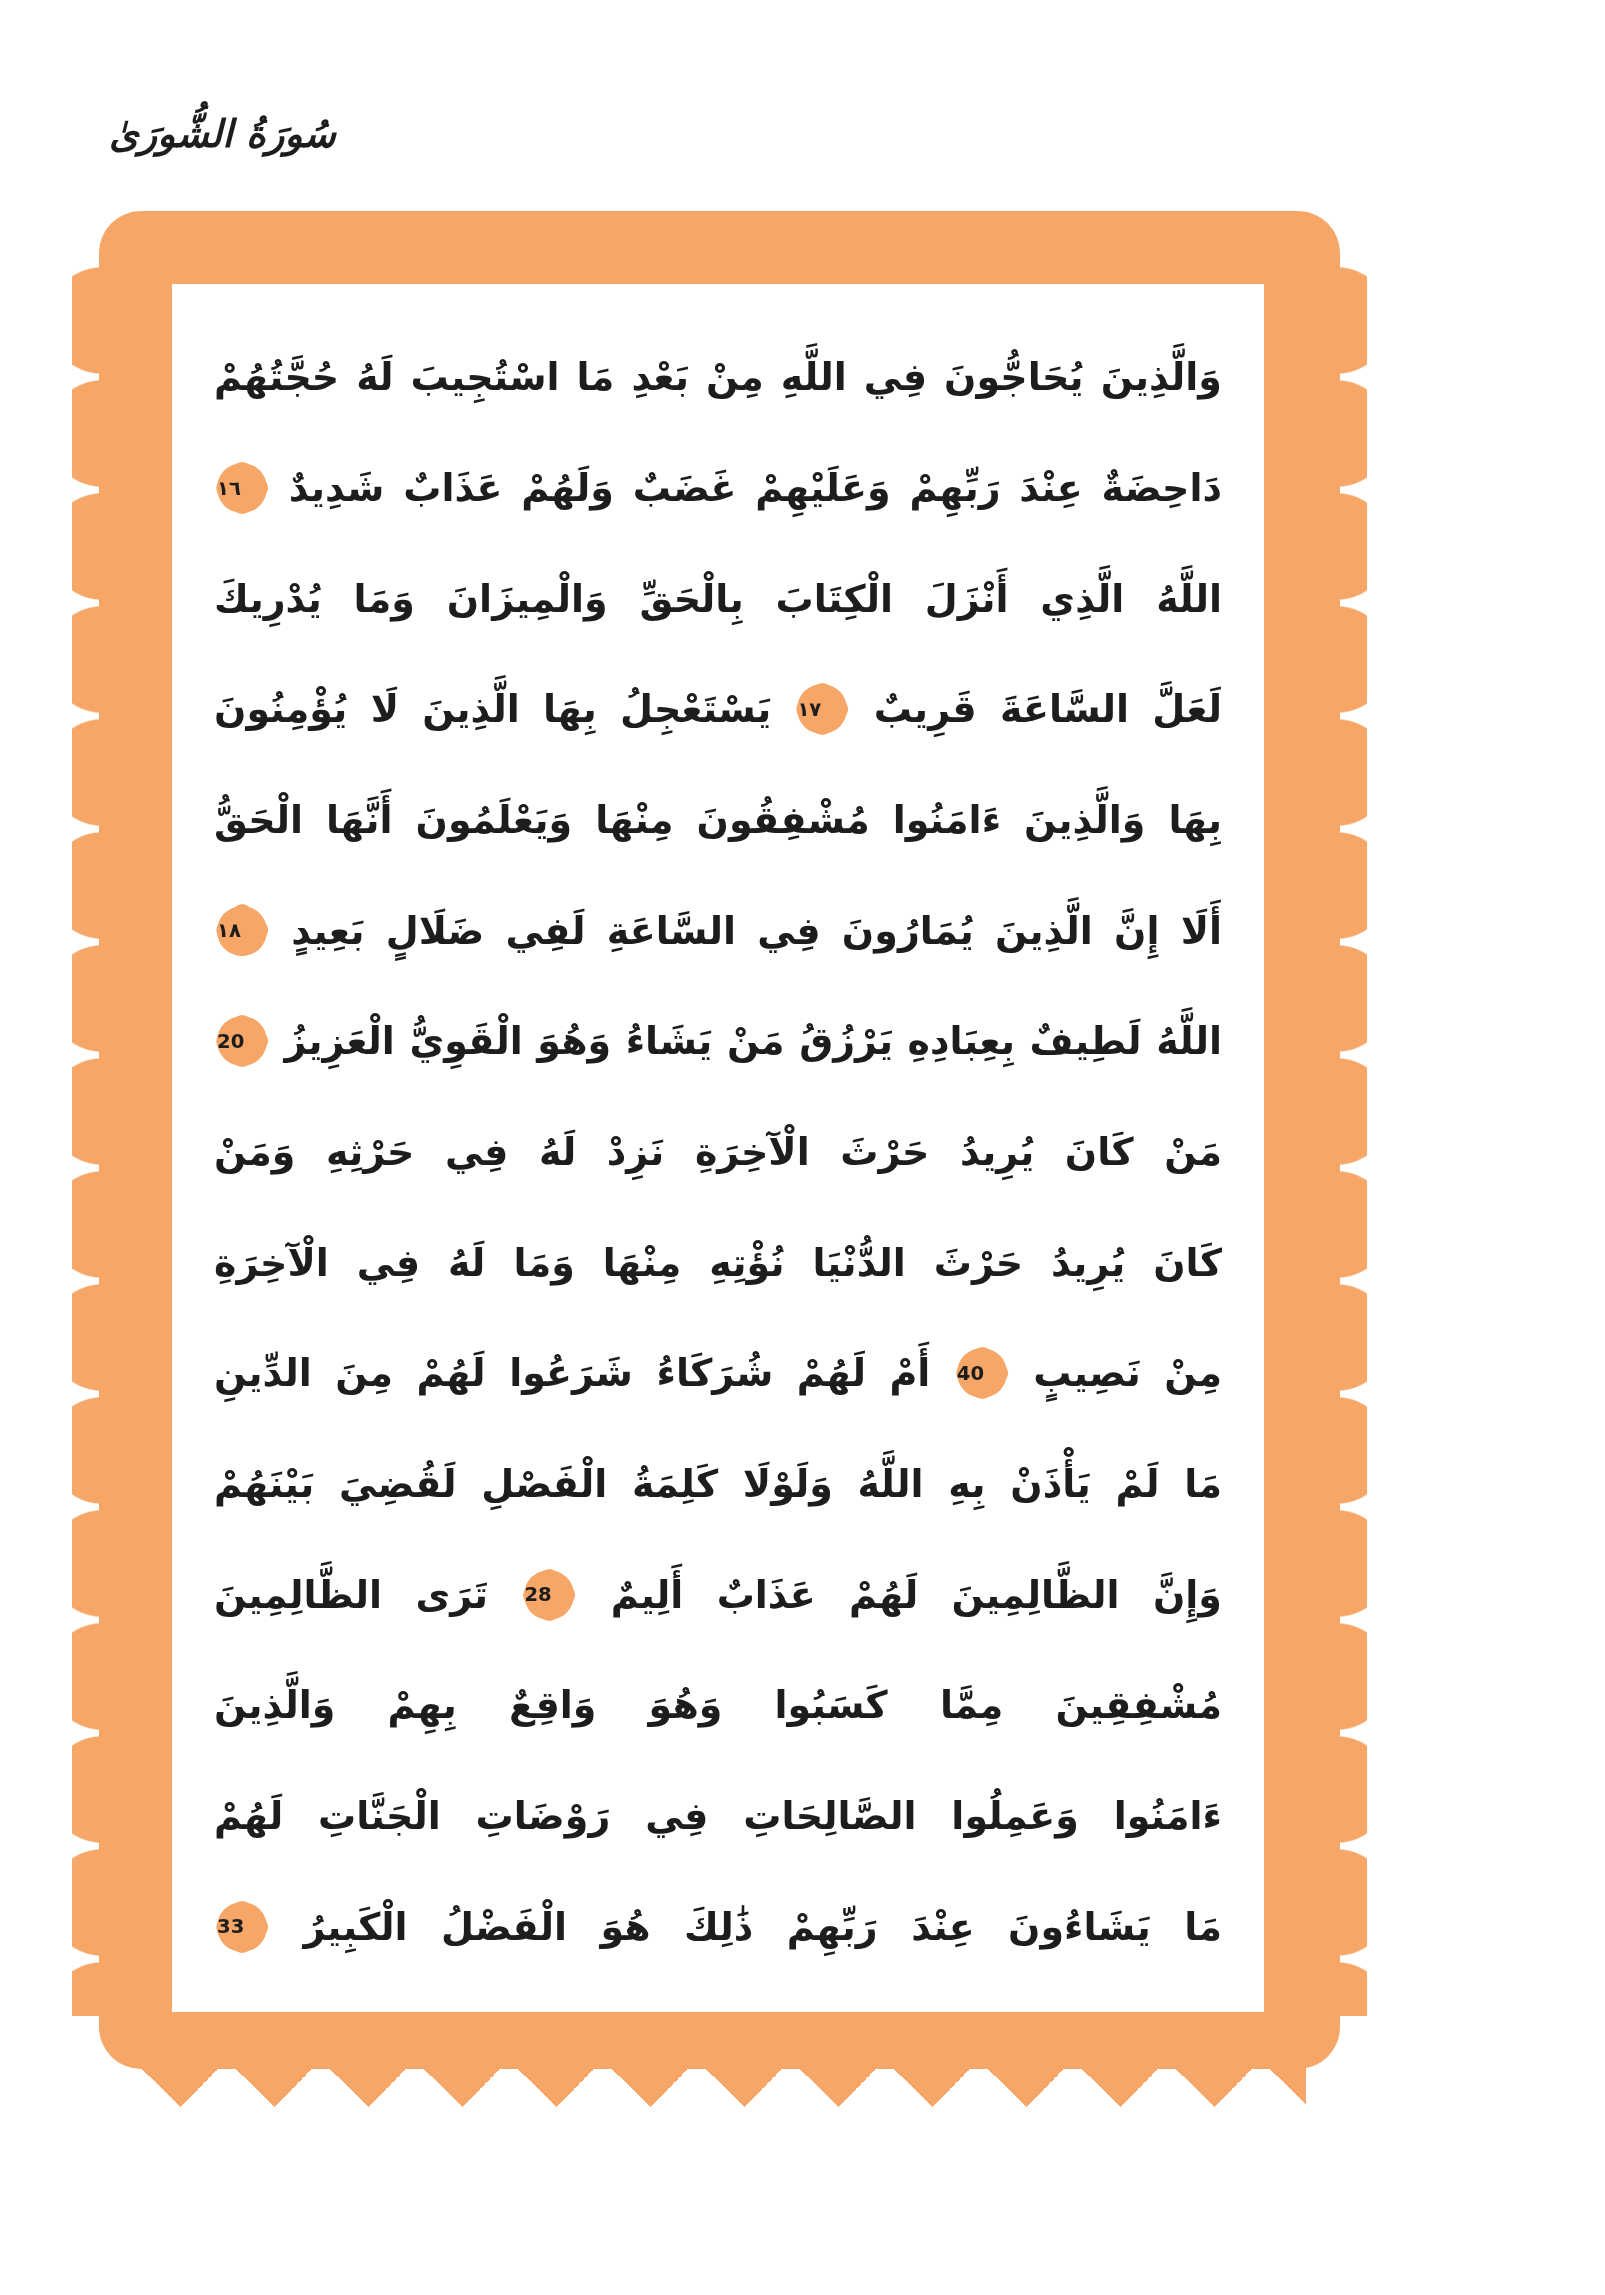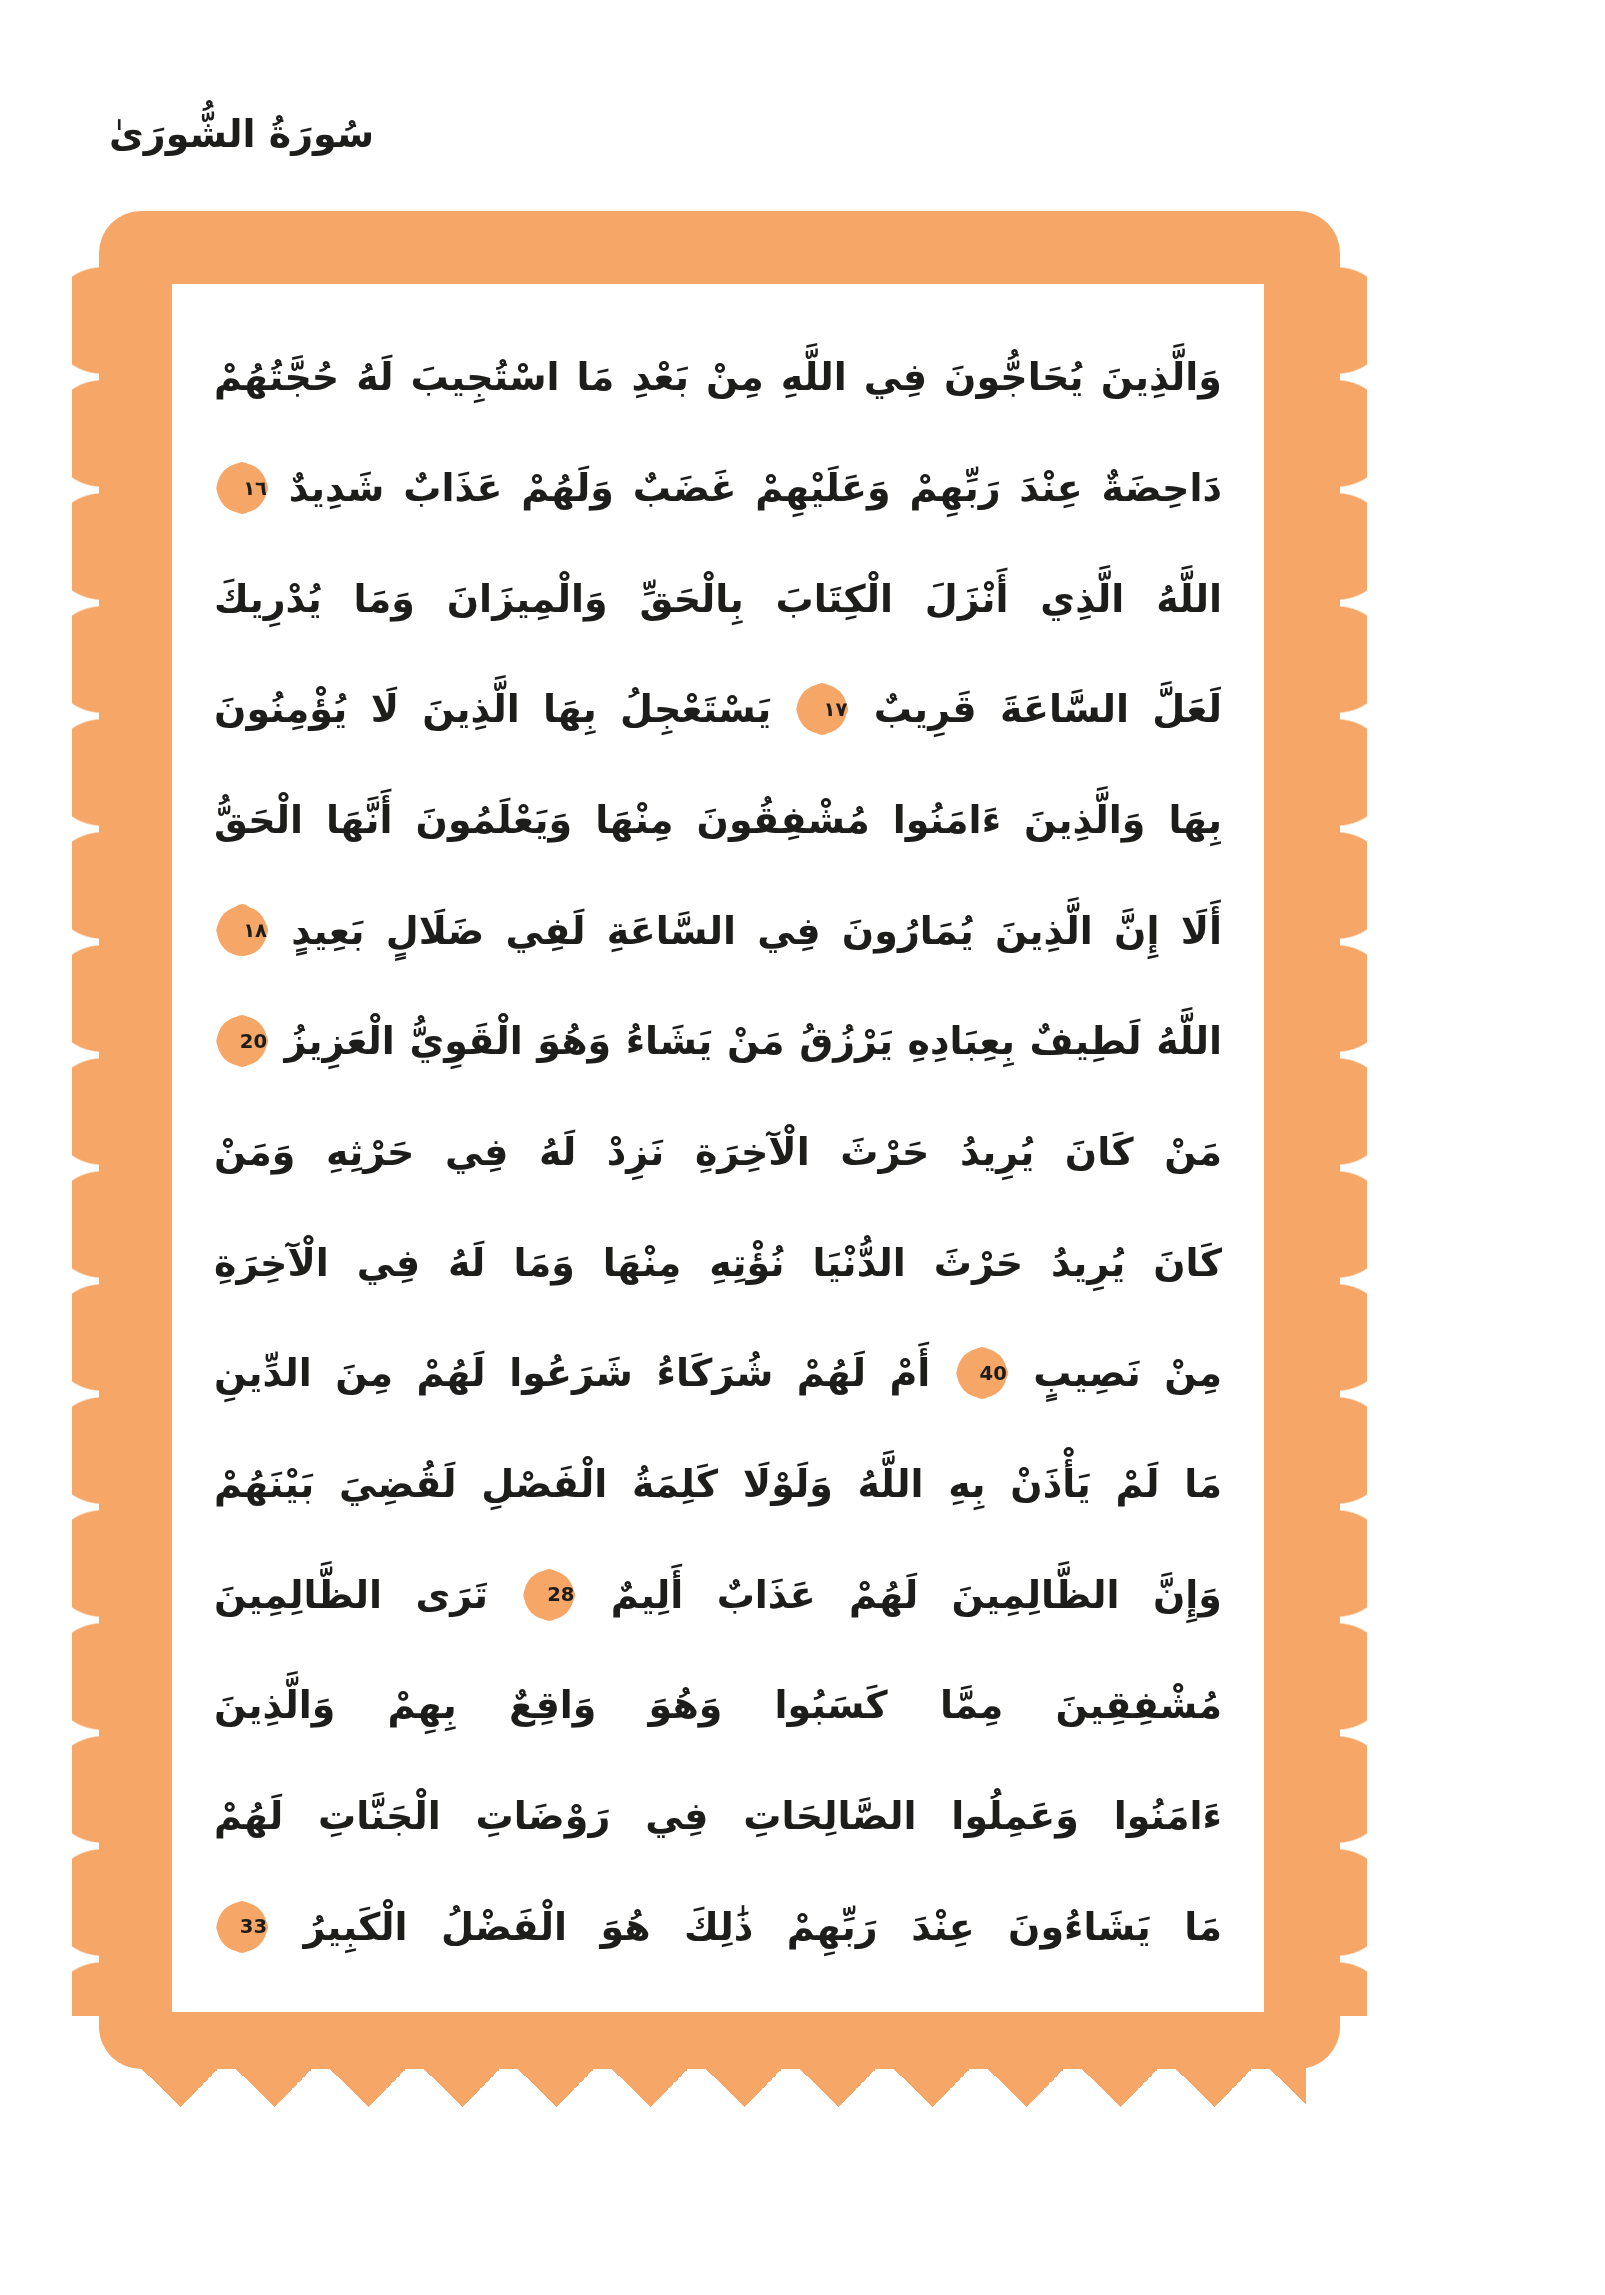--- a/index.html
+++ b/index.html
@@ -3,21 +3,21 @@
 <meta charset="utf-8">
 <style>
   :root { --accent:#F6A768; --ink:#1d1d1b; }
   html,body{margin:0;padding:0;background:#fff;}
   .page{
     position:relative;width:1605px;height:2295px;background:#fff;overflow:hidden;
     font-family:"DejaVu Sans",sans-serif;color:var(--ink);
   }
   .hdr{
     position:absolute;top:112px;font-size:38px;font-weight:bold;direction:rtl;
-    white-space:nowrap;color:var(--ink);
+    white-space:nowrap;color:var(--ink);font-style:italic;
   }
   .hdr-surah{left:109px;}
   .hdr-juz{right:288px;}
   
   .frame{
     position:absolute;left:99px;top:211px;width:1241px;height:1858px;
     background:var(--accent);border-radius:42px;
   }
   .scallop-top{
     position:absolute;left:34px;right:34px;top:-32px;height:34px;
@@ -50,21 +50,21 @@
     display:flex;flex-direction:column;direction:rtl;
   }
   .line{
     flex:1;display:flex;align-items:center;justify-content:space-between;
     font-size:38px;font-weight:bold;white-space:nowrap;overflow:hidden;
     color:var(--ink);
   }
   .word{flex:0 0 auto;}
   .marker{
     flex:0 0 auto;position:relative;width:50px;height:50px;margin:0 3px;
-    display:flex;align-items:center;justify-content:flex-start;
+    display:flex;align-items:center;justify-content:flex-end;
   }
   .marker-bg{position:absolute;inset:0;background:var(--accent);border-radius:50%;}
   .marker-bg::before{
     content:"";position:absolute;inset:3.8px;background:var(--accent);
     transform:rotate(45deg);border-radius:9px;
   }
   .marker-num{position:relative;font-size:19.6px;font-weight:bold;color:var(--ink);}
   .pagenum{
     position:absolute;left:99px;width:1241px;top:2131px;text-align:center;
     font-size:44px;font-weight:bold;direction:rtl;color:var(--ink);

